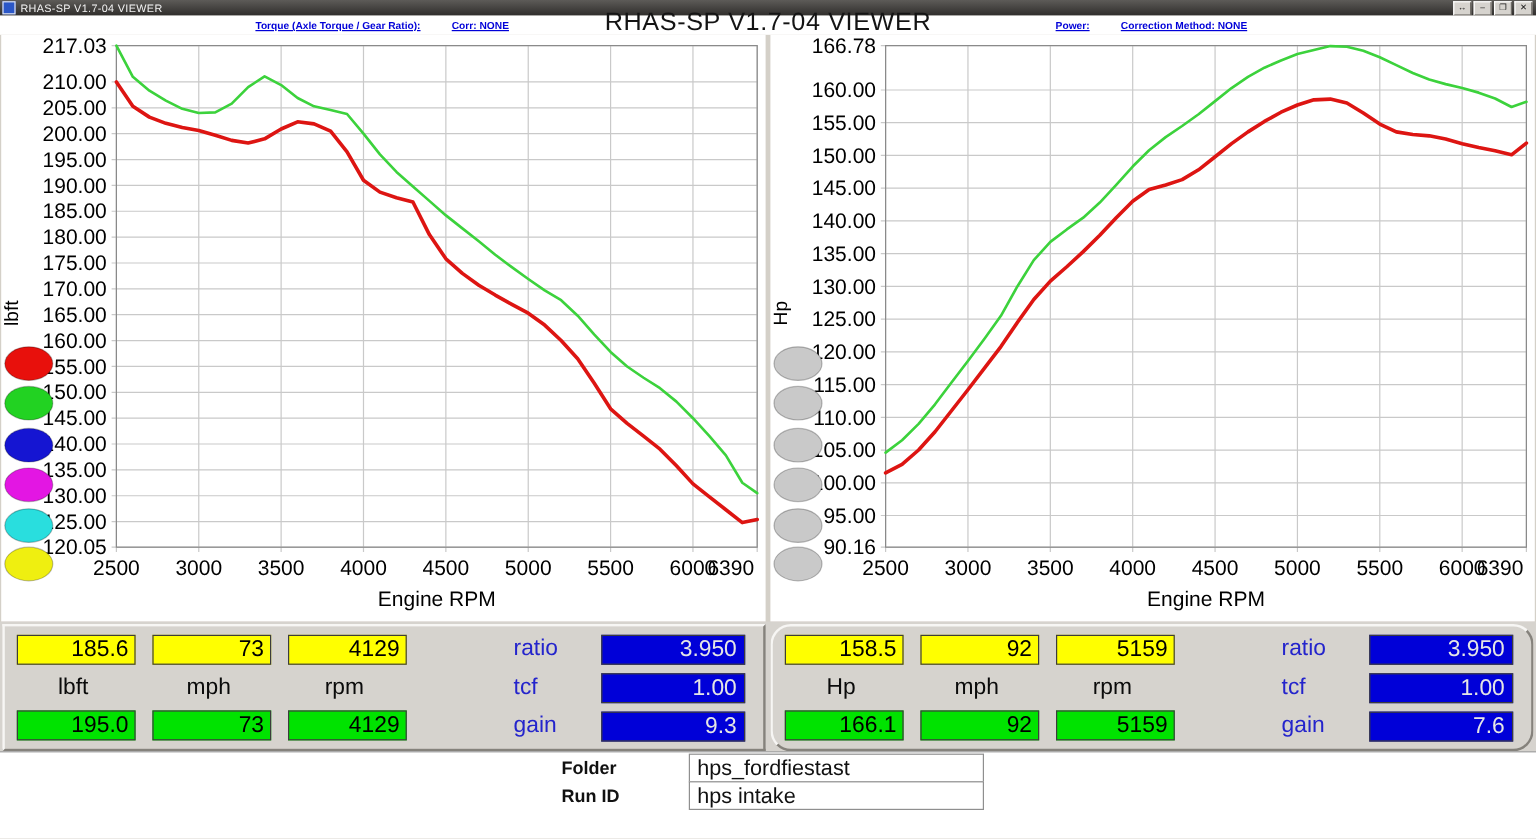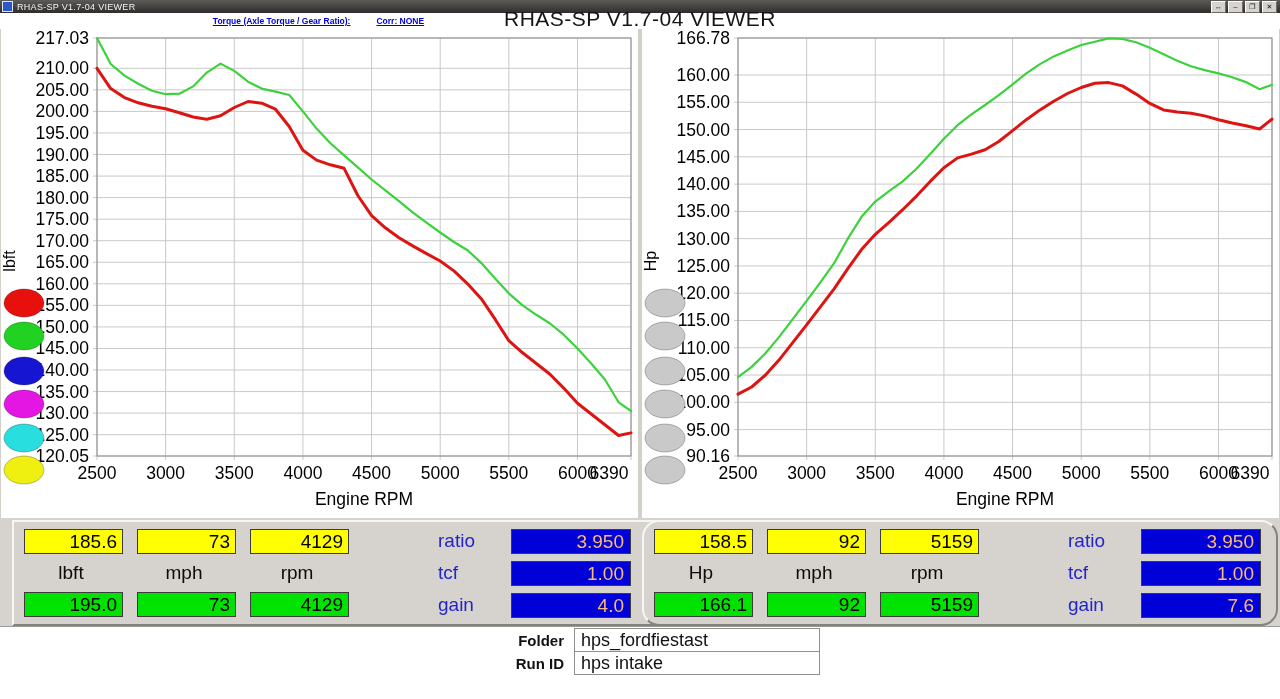--- a/index.html
+++ b/index.html
@@ -32,28 +32,28 @@
   #readout-bar{position:absolute;top:518px;left:0;width:1280px;height:108px;background:#d6d3ce;}
   .readout-panel{position:absolute;top:2px;width:632px;height:102px;background:#d6d3ce;
     border:2px solid;border-color:#f7f6f4 #85827c #85827c #f7f6f4;}
   .value-box{position:absolute;width:92px;height:23px;border:1px solid #3c3c3c;
     font-size:19px;line-height:23px;text-align:right;padding-right:5px;color:#000;}
   .vb-yellow{background:#ffff00;}
   .vb-green{background:#00e300;}
   .unit-label{position:absolute;width:98px;text-align:center;font-size:19px;color:#0b0b0b;}
   .param-label{position:absolute;font-size:19px;color:#2424cc;}
   .param-box{position:absolute;width:112px;height:23px;background:#0000d8;border:1px solid #3c3c3c;
-    color:#fdba74;font-size:19px;line-height:23px;text-align:right;padding-right:6px;}
+    color:#e5e5e5;font-size:19px;line-height:23px;text-align:right;padding-right:6px;}
 
   
   #footer{position:absolute;top:626px;left:0;width:1280px;height:73px;background:#ffffff;
     border-top:1px solid #9a9a9a;}
   #run-info{position:absolute;left:468px;top:2px;}
   .info-row{display:flex;height:23px;align-items:center;}
-  .info-label{width:96px;text-align:right;padding-right:10px;font-weight:bold;font-size:15px;color:#111;}
+  .info-label{width:96px;text-align:left;padding-right:10px;font-weight:bold;font-size:15px;color:#111;}
   .info-value{width:238px;height:21px;border:1px solid #8f8f8f;margin-top:-1px;
     font-size:18px;color:#111;padding:1px 0 0 6px;background:#fff;}
 </style>
 </head>
 <body>
 
 <div id="app">
 
   <div id="titlebar">
     <span class="app-icon"></span>
@@ -64,20 +64,23 @@
         <span class="tb-btn">❐</span>
         <span class="tb-btn">✕</span>
       </span>
   </div>
 
   <div id="top-strip"></div>
   <div id="main-title">RHAS-SP V1.7-04  VIEWER</div>
 
   <div id="header-left" class="chart-header">
     <span>Torque (Axle Torque / Gear Ratio):</span><span class="hdr-gap"></span><span>Corr: NONE</span>
+  </div>
+  <div id="header-right" class="chart-header">
+    <span>Power:</span><span class="hdr-gap"></span><span>Correction Method: NONE</span>
   </div>
 
   <div id="panel-left" class="chart-panel">
       <svg width="637" height="489" class="chart-svg">
         <rect x="96" y="9" width="534" height="418" fill="#ffffff"></rect>
         <g stroke="#c9c9c9" stroke-width="1">
           <line x1="96" y1="9" x2="96" y2="431"></line>
           <line x1="164.63753213367607" y1="9" x2="164.63753213367607" y2="431"></line>
           <line x1="233.27506426735218" y1="9" x2="233.27506426735218" y2="431"></line>
           <line x1="301.9125964010283" y1="9" x2="301.9125964010283" y2="431"></line>
@@ -220,36 +223,36 @@
         <ellipse cx="23" cy="274" rx="20" ry="14" fill="#c9c9c9" stroke="rgba(0,0,0,0.25)" stroke-width="1"></ellipse>
         <ellipse cx="23" cy="307" rx="20" ry="14" fill="#c9c9c9" stroke="rgba(0,0,0,0.25)" stroke-width="1"></ellipse>
         <ellipse cx="23" cy="342" rx="20" ry="14" fill="#c9c9c9" stroke="rgba(0,0,0,0.25)" stroke-width="1"></ellipse>
         <ellipse cx="23" cy="375" rx="20" ry="14" fill="#c9c9c9" stroke="rgba(0,0,0,0.25)" stroke-width="1"></ellipse>
         <ellipse cx="23" cy="409" rx="20" ry="14" fill="#c9c9c9" stroke="rgba(0,0,0,0.25)" stroke-width="1"></ellipse>
         <ellipse cx="23" cy="441" rx="20" ry="14" fill="#c9c9c9" stroke="rgba(0,0,0,0.25)" stroke-width="1"></ellipse>
       </svg>
     </div>
 
   <div id="readout-bar">
-    <div class="readout-panel" style="left:12px;padding-left:23px;" id="readout-left">
+    <div class="readout-panel" style="left:2px;" id="readout-left">
         <div class="value-box vb-yellow" style="left: 10px; top: 7px;">185.6</div>
         <div class="value-box vb-yellow" style="left: 123px; top: 7px;">73</div>
         <div class="value-box vb-yellow" style="left: 236px; top: 7px;">4129</div>
         <div class="unit-label" style="left: 8px; top: 40px;">lbft</div>
         <div class="unit-label" style="left: 121px; top: 40px;">mph</div>
         <div class="unit-label" style="left: 234px; top: 40px;">rpm</div>
         <div class="value-box vb-green" style="left: 10px; top: 70px;">195.0</div>
         <div class="value-box vb-green" style="left: 123px; top: 70px;">73</div>
         <div class="value-box vb-green" style="left: 236px; top: 70px;">4129</div>
         <div class="param-label" style="left: 424px; top: 8px;">ratio</div>
         <div class="param-box" style="left: 497px; top: 7px;">3.950</div>
         <div class="param-label" style="left: 424px; top: 40px;">tcf</div>
         <div class="param-box" style="left: 497px; top: 39px;">1.00</div>
         <div class="param-label" style="left: 424px; top: 72px;">gain</div>
-        <div class="param-box" style="left: 497px; top: 71px;">4.0</div>
+        <div class="param-box" style="left: 497px; top: 71px;">9.3</div>
       </div>
     <div class="readout-panel" style="left:642px;border-radius:17px;" id="readout-right">
         <div class="value-box vb-yellow" style="left: 10px; top: 7px;">158.5</div>
         <div class="value-box vb-yellow" style="left: 123px; top: 7px;">92</div>
         <div class="value-box vb-yellow" style="left: 236px; top: 7px;">5159</div>
         <div class="unit-label" style="left: 8px; top: 40px;">Hp</div>
         <div class="unit-label" style="left: 121px; top: 40px;">mph</div>
         <div class="unit-label" style="left: 234px; top: 40px;">rpm</div>
         <div class="value-box vb-green" style="left: 10px; top: 70px;">166.1</div>
         <div class="value-box vb-green" style="left: 123px; top: 70px;">92</div>

